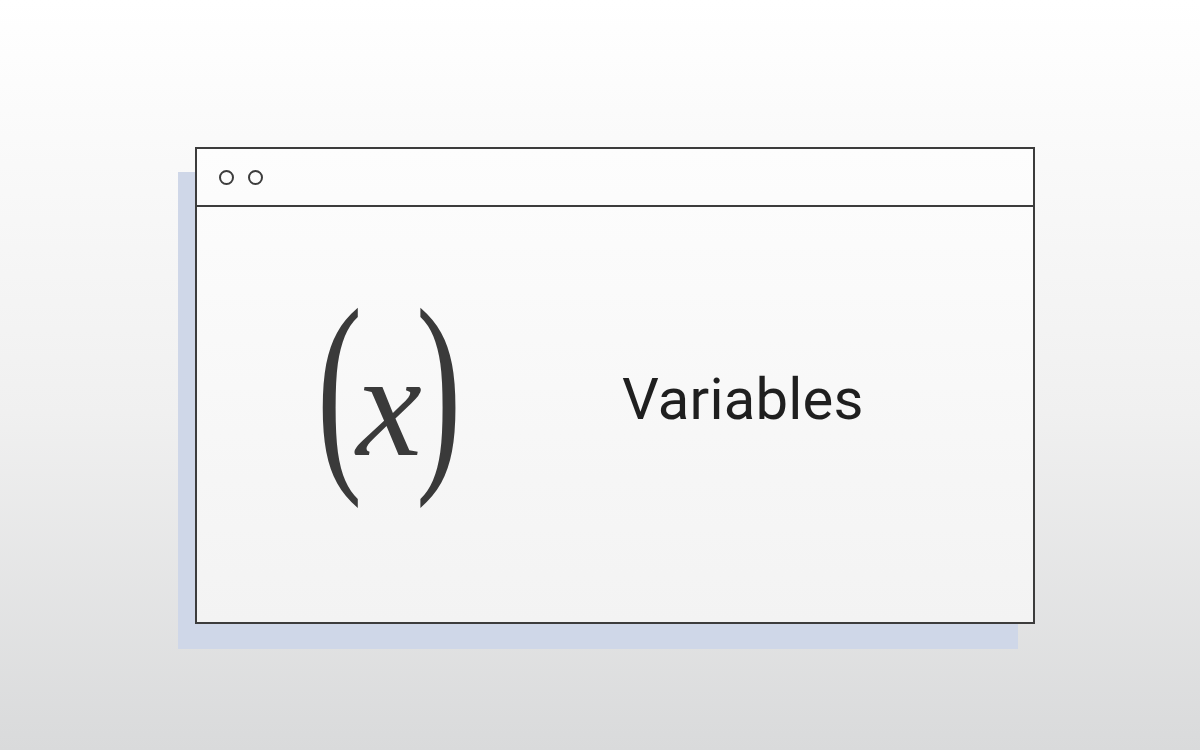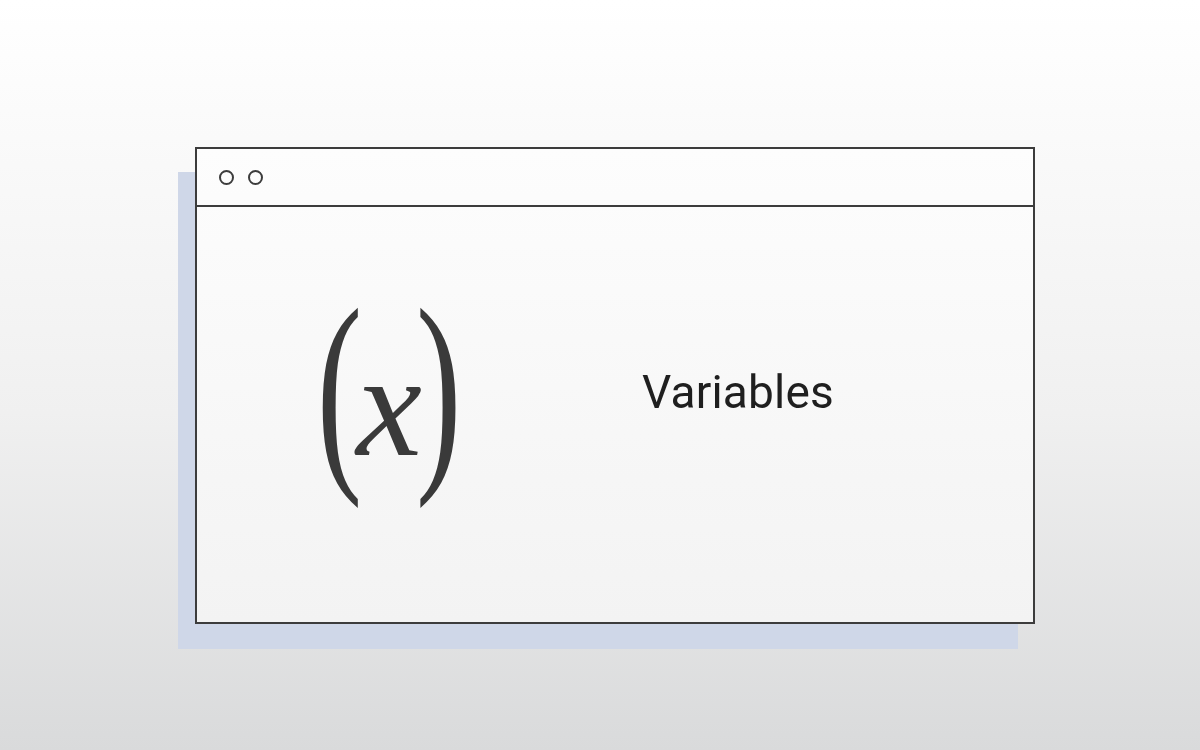--- a/index.html
+++ b/index.html
@@ -75,25 +75,24 @@
       line-height: 1;
       position: relative;
       top: 18px;
       padding: 0 2px;
       font-weight: 500;
     }
     .label {
       position: absolute;
       left: 425px;
       top: 158px;
-      font-size: 46px;
+      font-size: 58px;
       font-weight: 400;
       color: #1f1f1f;
       letter-spacing: 0.2px;
-      margin-left: 20px;
     }
   </style>
 </head>
 <body>
 
 <div class="stage">
   <div class="shadow-panel"></div>
 
   <div class="window">
     <div class="titlebar">

